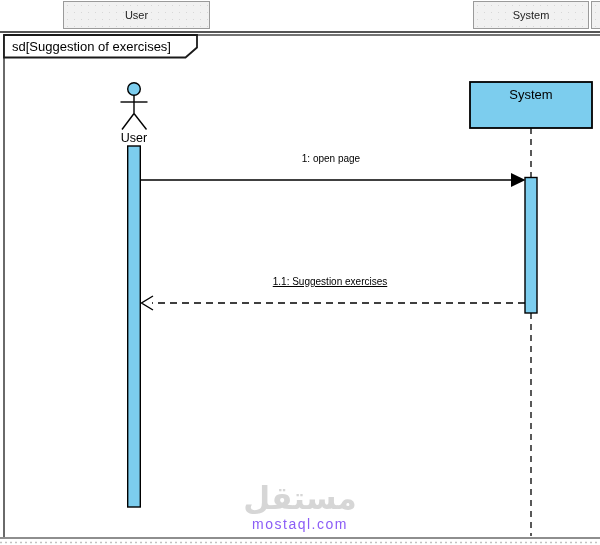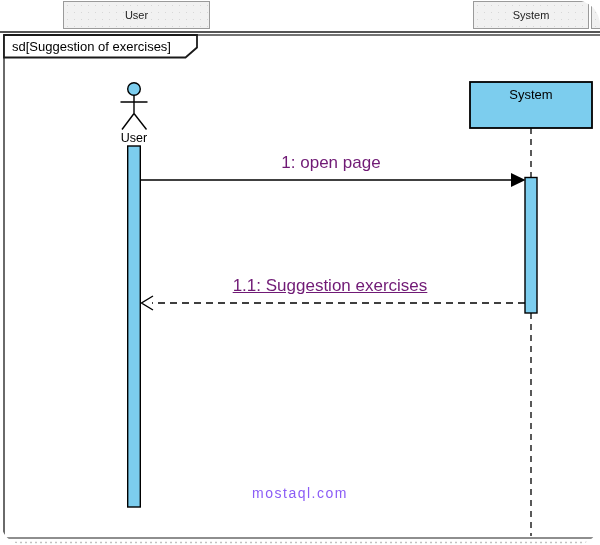--- a/index.html
+++ b/index.html
@@ -1,21 +1,21 @@
 <!DOCTYPE html>
 <html><head>
 <meta charset="utf-8">
 <style>
   html,body{margin:0;padding:0;}
   body{
     width:600px;height:545px;
     font-family:"Liberation Sans","DejaVu Sans",sans-serif;
     background:#ffffff;
   }
-  .screen{position:relative;width:600px;height:545px;background:#ffffff;overflow:hidden;border-radius:25px;}
+  .screen{position:relative;width:600px;height:545px;background:#ffffff;overflow:hidden;}
 
   
   .tab-strip{
     position:absolute;left:0;top:0;width:600px;height:31px;
     background:#ffffff;border-bottom:2px solid #555555;z-index:3;
   }
   .tab{
     position:absolute;top:1px;height:26px;
     background:#f1f1f1;
     background-image:radial-gradient(circle,#d7d7d7 0.8px,transparent 1px);
@@ -31,21 +31,21 @@
   
   svg.diagram{position:absolute;left:0;top:0;z-index:1;}
 
   
   .overlay{position:absolute;z-index:2;}
   .sd-label{left:12px;top:39px;font-size:13px;color:#000;white-space:nowrap;}
   .sd-label .op{font-weight:normal;}
   .sd-label .ttl{}
   .actor-label{left:104px;top:131px;width:60px;text-align:center;font-size:12.5px;color:#000;}
   .system-label{left:470px;top:87px;width:122px;text-align:center;font-size:13px;color:#000;}
-  .msg-label{width:220px;text-align:center;font-size:17px;color:#701a75;white-space:nowrap;}
+  .msg-label{width:220px;text-align:center;font-size:10px;color:#000000;white-space:nowrap;}
   .msg1-label{left:221px;top:153px;}
   .msg2-label{left:220px;top:276px;text-decoration:underline;}
 
   .watermark{left:150px;top:483px;width:300px;text-align:center;line-height:1;z-index:1;}
   .watermark .ar{font-size:31px;color:#d6d6d6;font-weight:bold;display:block;}
   .watermark .site{font-size:14px;color:#8b5cf6;letter-spacing:1.5px;display:block;margin-top:3px;}
 </style>
 </head>
 <body>
 
@@ -104,16 +104,17 @@
 
   <div class="overlay actor-label">User</div>
 
   <div class="overlay system-label">System</div>
 
   <div class="overlay msg-label msg1-label">1: open page</div>
 
   <div class="overlay msg-label msg2-label">1.1: Suggestion exercises</div>
 
   <div class="overlay watermark">
+    <span class="ar">مستقل</span>
     <span class="site">mostaql.com</span>
   </div>
 
 </div>
 
 </body></html>

